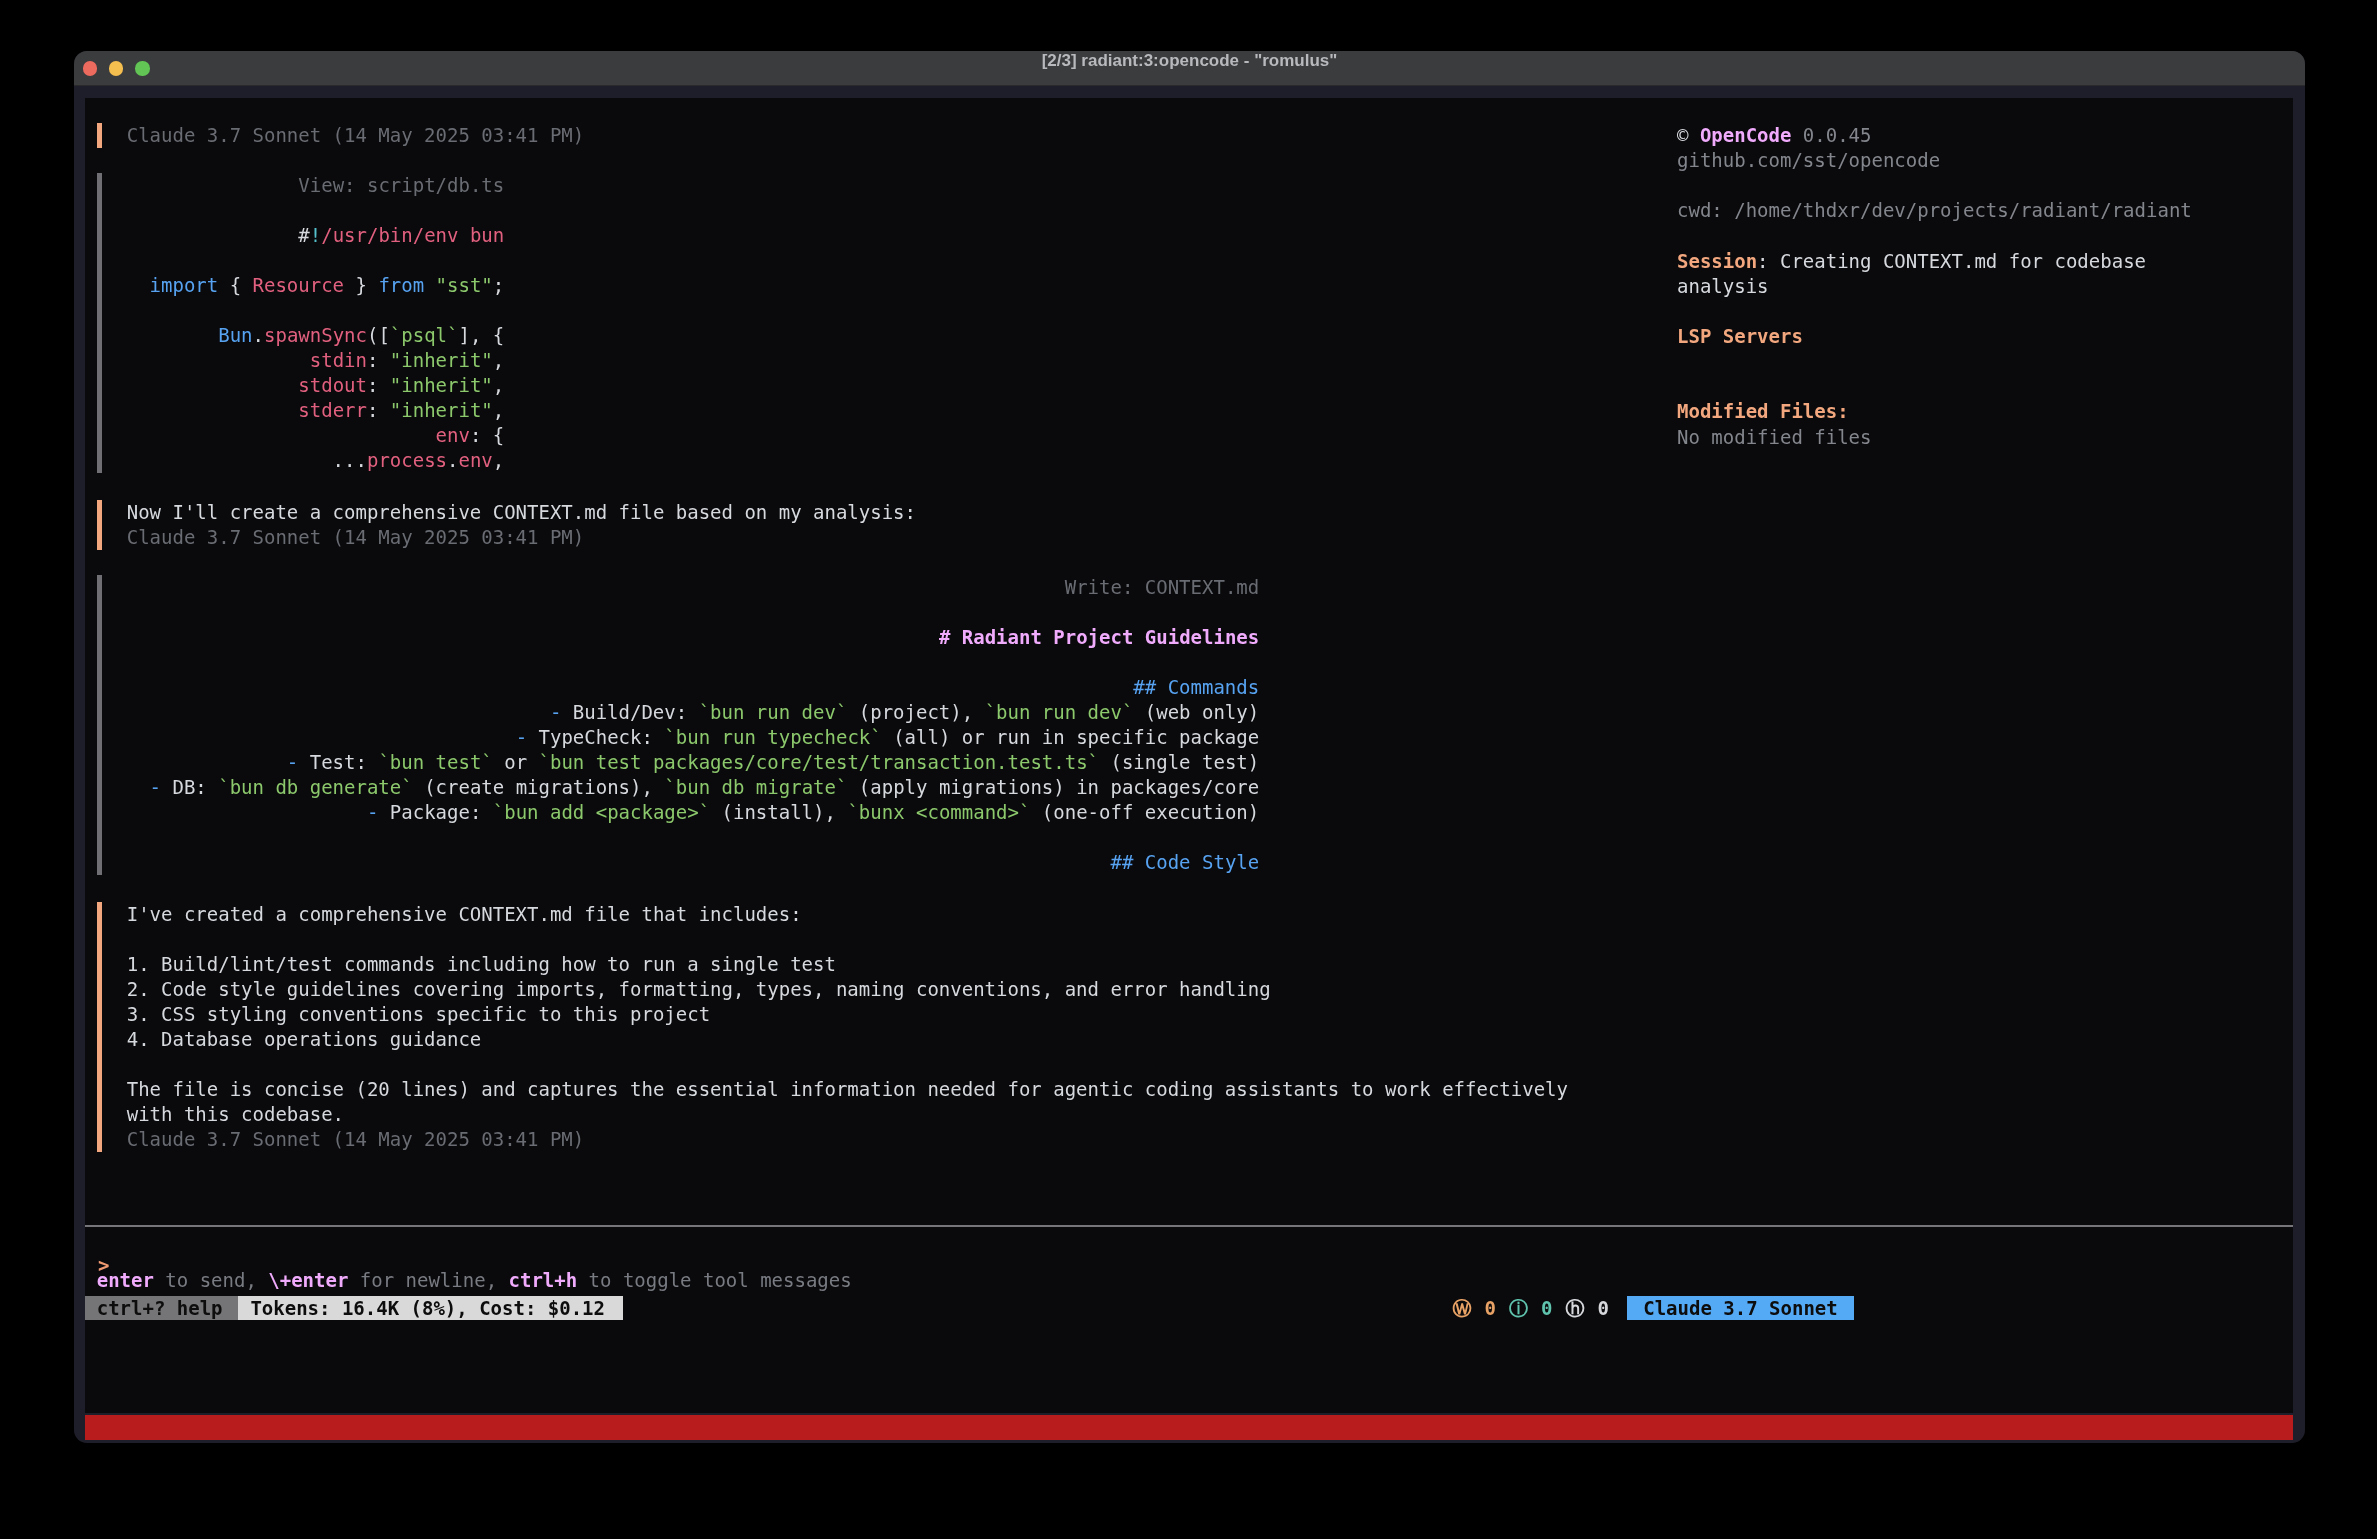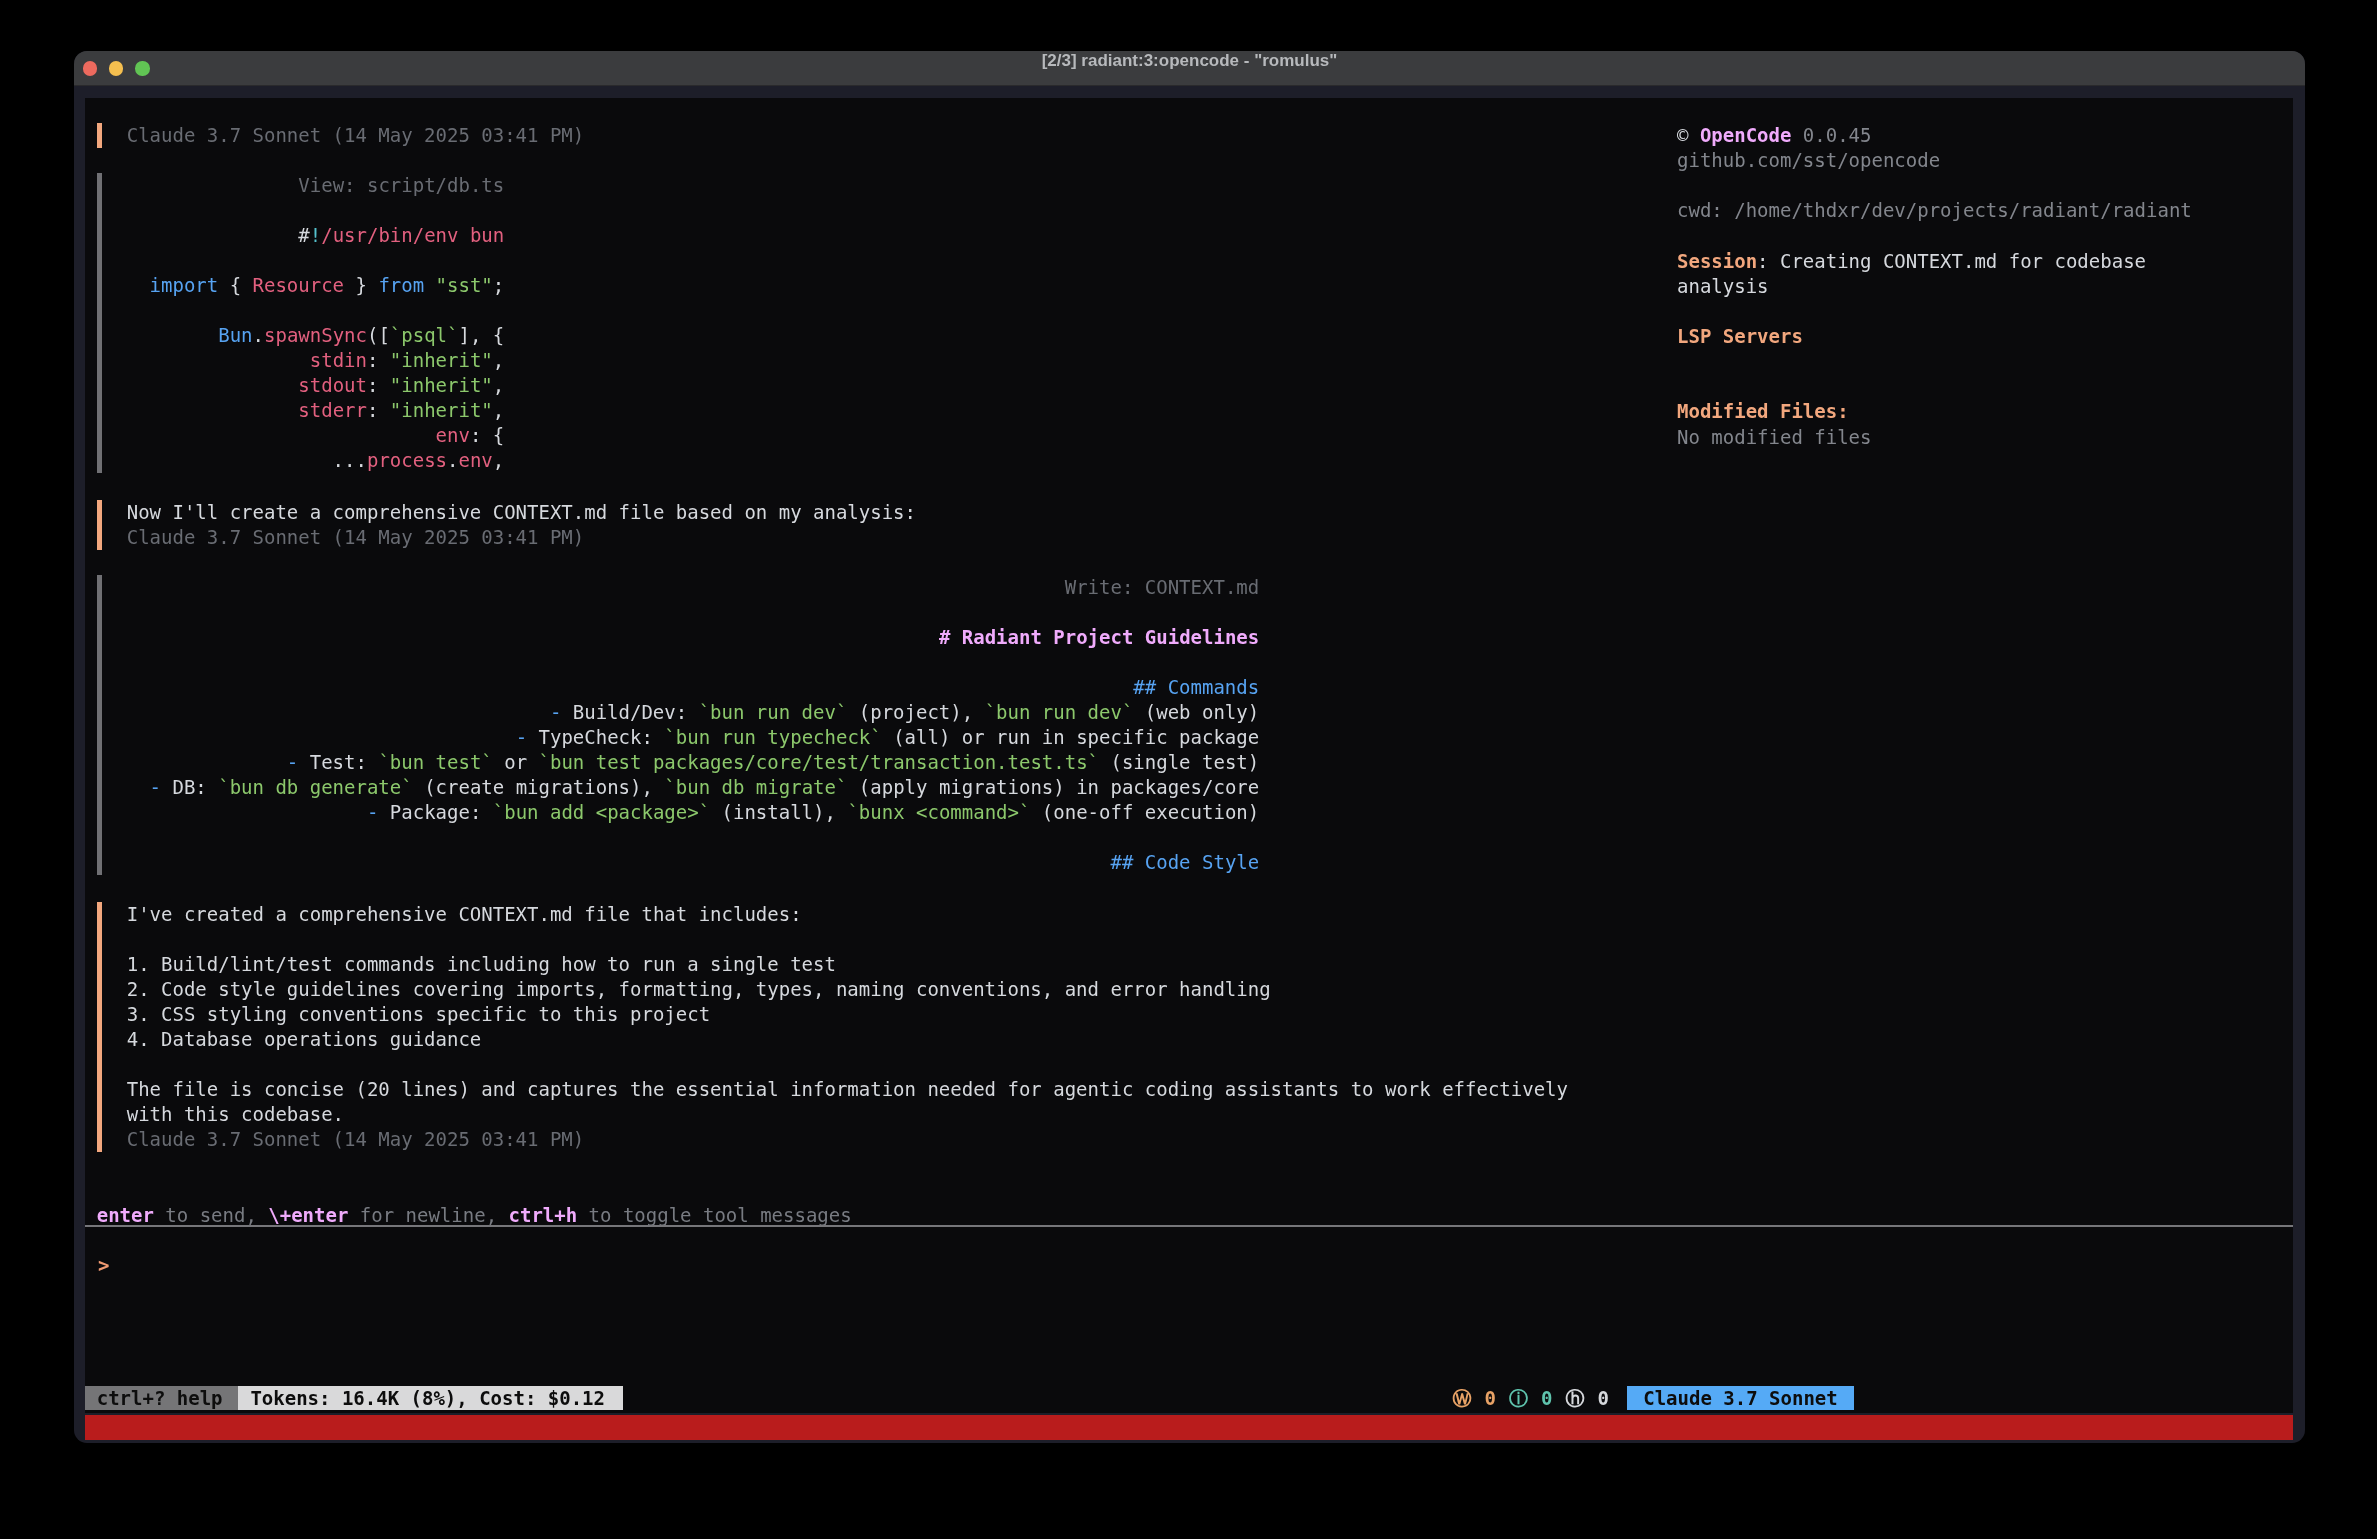--- a/index.html
+++ b/index.html
@@ -43,27 +43,27 @@
   .c-hint   { color:#787b82; }
   .c-pink   { color:#e2607f; }
   .c-cyan   { color:#55c1cd; }
   .c-blue   { color:#57a3f2; }
   .c-green  { color:#8cc86c; }
   .c-salmonb{ color:#f2a77e; font-weight:bold; }
 
   .sidebar { position:absolute; left:1592px; top:0; }
   .sidebar .line { position:absolute; left:0; }
 
-  .hintline { position:absolute; left:11.7px; top:1105px; }
+  .hintline { position:absolute; left:11.7px; top:1170px; }
   .divider  { position:absolute; left:0; top:1127px; width:2208px; height:2px; background:#76767a; }
   .prompt   { position:absolute; left:13px; top:1155px; height:25px; line-height:25px;
               color:#f09a72; font-weight:bold; }
 
   .statusbar {
-    position:absolute; left:0; top:1288px; width:1769px; height:24px;
+    position:absolute; left:0; top:1198px; width:1769px; height:24px;
     display:flex; align-items:stretch; font-weight:bold;
   }
   .statusbar > div { line-height:24px; white-space:pre; }
   .badge-help   { width:153px; background:#757577; color:#0d0d0d; padding-left:11.7px; }
   .badge-tokens { background:#d9d9da; color:#0d0d0d; padding:0 17.6px 0 12.4px; }
   .status-spacer{ flex:1; }
   .indicators   { display:flex; align-items:center; gap:13px; margin-right:18px; line-height:24px; }
   .indicators .glyph { font-family:"DejaVu Sans","DejaVu Sans Mono",sans-serif; font-weight:bold; }
   .ind-orange { color:#e8a266; }
   .ind-teal   { color:#5fc3ad; }

